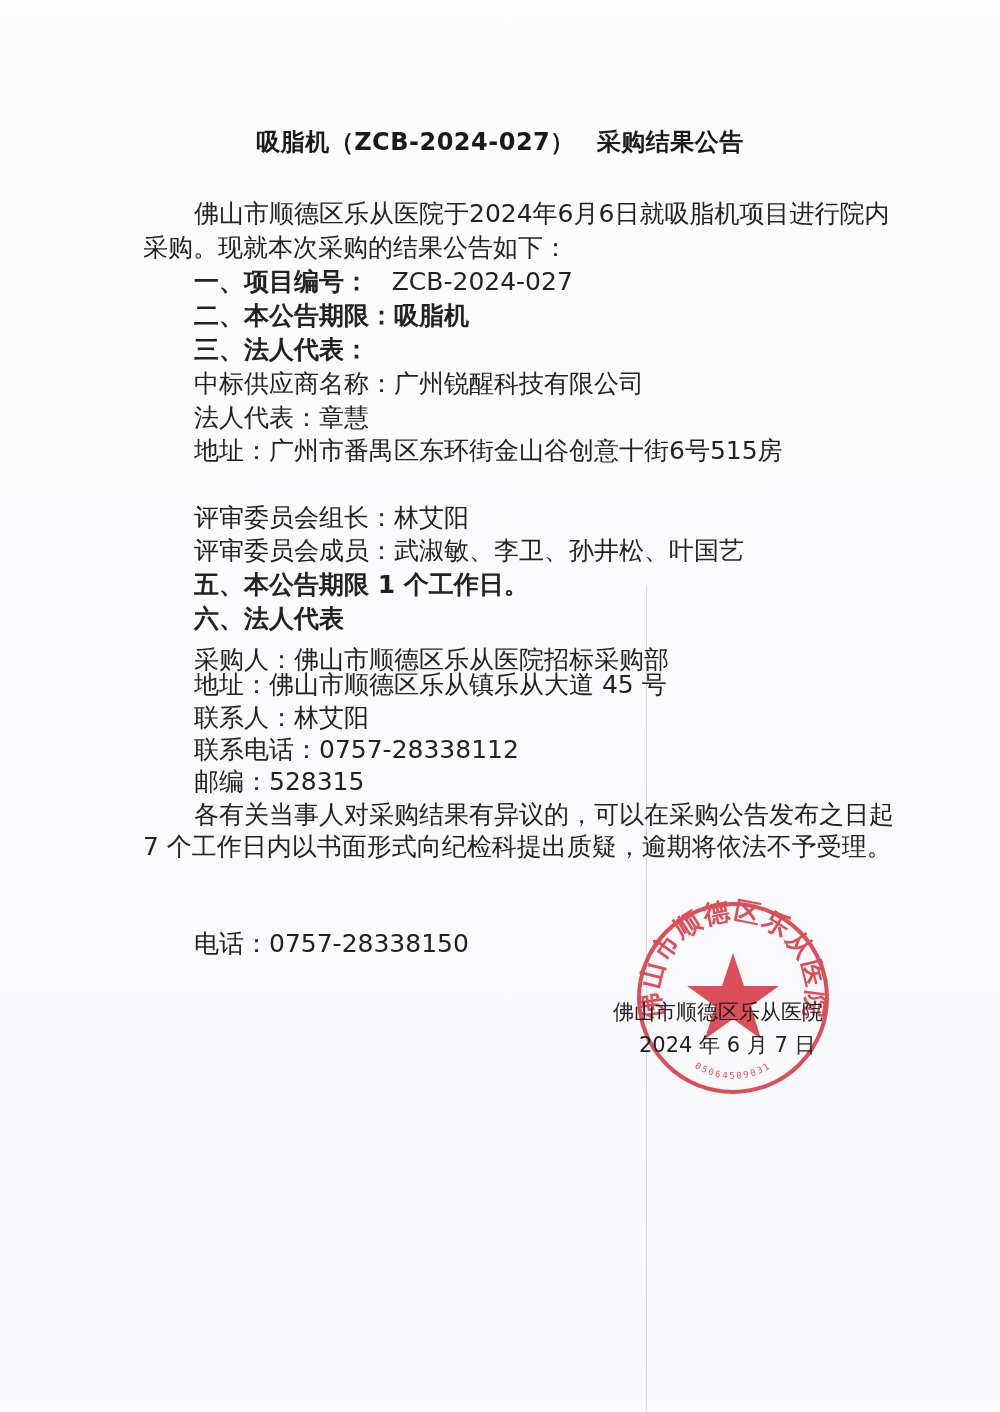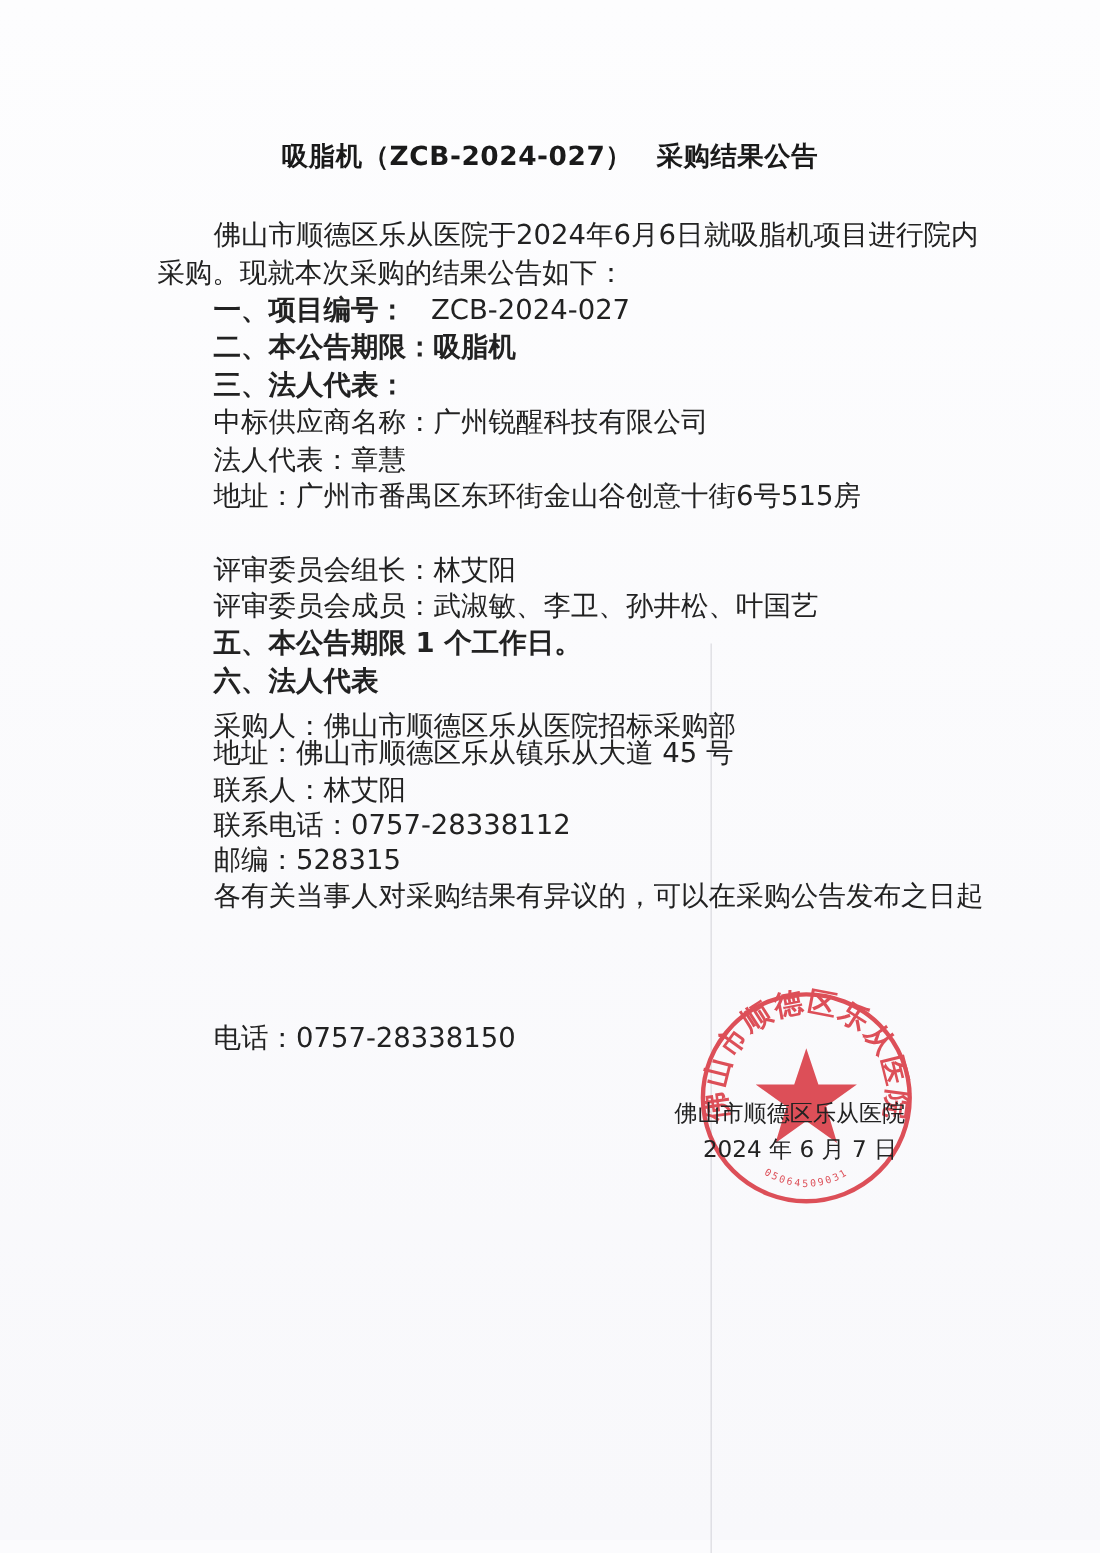--- a/index.html
+++ b/index.html
@@ -108,20 +108,21 @@
 
   <div class="line" style="top:735px;">
     <span>联系电话：</span><span>0757-28338112</span>
   </div>
 
   <div class="line" style="top:767px;">
     <span>邮编：</span><span>528315</span>
   </div>
 
   <div class="line" style="top:800px;">各有关当事人对采购结果有异议的，可以在采购公告发布之日起</div>
+  <div class="line wrap-start" style="top:832px;">7 个工作日内以书面形式向纪检科提出质疑，逾期将依法不予受理。</div>
 
   <div class="line" style="top:885px;margin-top:44px;">
     <span>电话：</span><span>0757-28338150</span>
   </div>
 
   <svg class="seal" viewBox="0 0 200 200">
     <defs>
       <path id="rimArc" d="M 30 120 A 74 74 0 1 1 170 120"></path>
       <path id="codeArc" d="M 42 150 A 70 70 0 0 0 158 150"></path>
     </defs>

